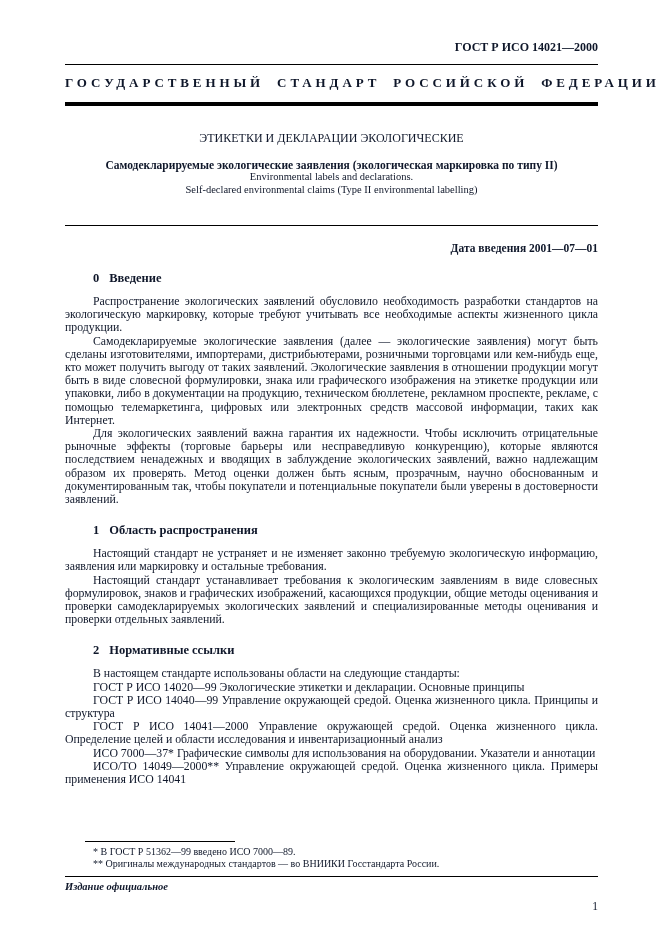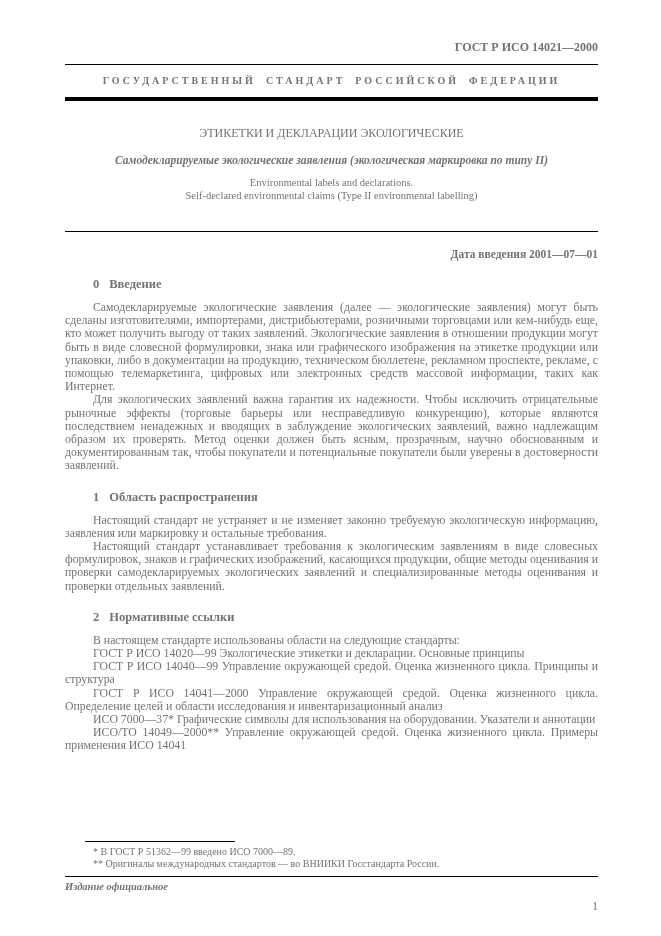--- a/index.html
+++ b/index.html
@@ -9,64 +9,63 @@
   }
   .page {
     position: relative;
     width: 661px;
     height: 936px;
     margin: 0 auto;
     background: #ffffff;
     box-sizing: border-box;
     padding: 40px 63px 0 65px;
     font-family: "Liberation Serif", "DejaVu Serif", serif;
-    color: #737373;
+    color: #0f172a;
     overflow: hidden;
   }
   .doc-code {
     text-align: right;
     font-weight: bold;
     font-size: 12px;
     margin-bottom: 9px;
   }
   .rule-thin {
     border-top: 1px solid #000;
     height: 0;
   }
   .rule-thick {
     border-top: 4px solid #000;
     height: 0;
   }
   .fed-header {
     text-align: center;
     font-weight: bold;
-    font-size: 10px;
+    font-size: 13px;
     letter-spacing: 0.30em;
     word-spacing: 0.45em;
     padding: 10px 0 11px 0;
     white-space: nowrap;
   }
   .title-main {
     text-align: center;
     font-weight: normal;
     font-size: 12px;
     margin-top: 25px;
   }
   .title-sub {
     text-align: center;
     font-weight: bold;
     font-size: 11.5px;
     margin-top: 13px;
-    font-style: italic;
   }
   .title-en {
     text-align: center;
     font-size: 10.5px;
     line-height: 12.5px;
-    margin-top: 11px;
+    margin-top: 0;
   }
   .date-rule {
     margin-top: 29px;
   }
   .date {
     text-align: right;
     font-weight: bold;
     font-size: 11.5px;
     margin-top: 16px;
   }
@@ -136,20 +135,21 @@
 
   <div class="title-en">
     <div>Environmental labels and declarations.</div>
     <div>Self-declared environmental claims (Type II environmental labelling)</div>
   </div>
 
   <div class="rule-thin date-rule"></div>
   <div class="date">Дата введения 2001—07—01</div>
 
   <h2 class="sec"><span>0</span><span class="sec-title">Введение</span></h2>
+  <p class="body-p">Распространение экологических заявлений обусловило необходимость разработки стандартов на экологическую маркировку, которые требуют учитывать все необходимые аспекты жизненного цикла продукции.</p>
   <p class="body-p">Самодекларируемые экологические заявления (далее — экологические заявления) могут быть сделаны изготовителями, импортерами, дистрибьютерами, розничными торговцами или кем-нибудь еще, кто может получить выгоду от таких заявлений. Экологические заявления в отношении продукции могут быть в виде словесной формулировки, знака или графического изображения на этикетке продукции или упаковки, либо в документации на продукцию, техническом бюллетене, рекламном проспекте, рекламе, с помощью телемаркетинга, цифровых или электронных средств массовой информации, таких как Интернет.</p>
   <p class="body-p">Для экологических заявлений важна гарантия их надежности. Чтобы исключить отрицательные рыночные эффекты (торговые барьеры или несправедливую конкуренцию), которые являются последствием ненадежных и вводящих в заблуждение экологических заявлений, важно надлежащим образом их проверять. Метод оценки должен быть ясным, прозрачным, научно обоснованным и документированным так, чтобы покупатели и потенциальные покупатели были уверены в достоверности заявлений.</p>
 
   <h2 class="sec"><span>1</span><span class="sec-title">Область распространения</span></h2>
   <p class="body-p">Настоящий стандарт не устраняет и не изменяет законно требуемую экологическую информацию, заявления или маркировку и остальные требования.</p>
   <p class="body-p">Настоящий стандарт устанавливает требования к экологическим заявлениям в виде словесных формулировок, знаков и графических изображений, касающихся продукции, общие методы оценивания и проверки самодекларируемых экологических заявлений и специализированные методы оценивания и проверки отдельных заявлений.</p>
 
   <h2 class="sec"><span>2</span><span class="sec-title">Нормативные ссылки</span></h2>
   <p class="body-p">В настоящем стандарте использованы области на следующие стандарты:</p>
   <p class="body-p">ГОСТ Р ИСО 14020—99  Экологические этикетки и декларации. Основные принципы</p>

